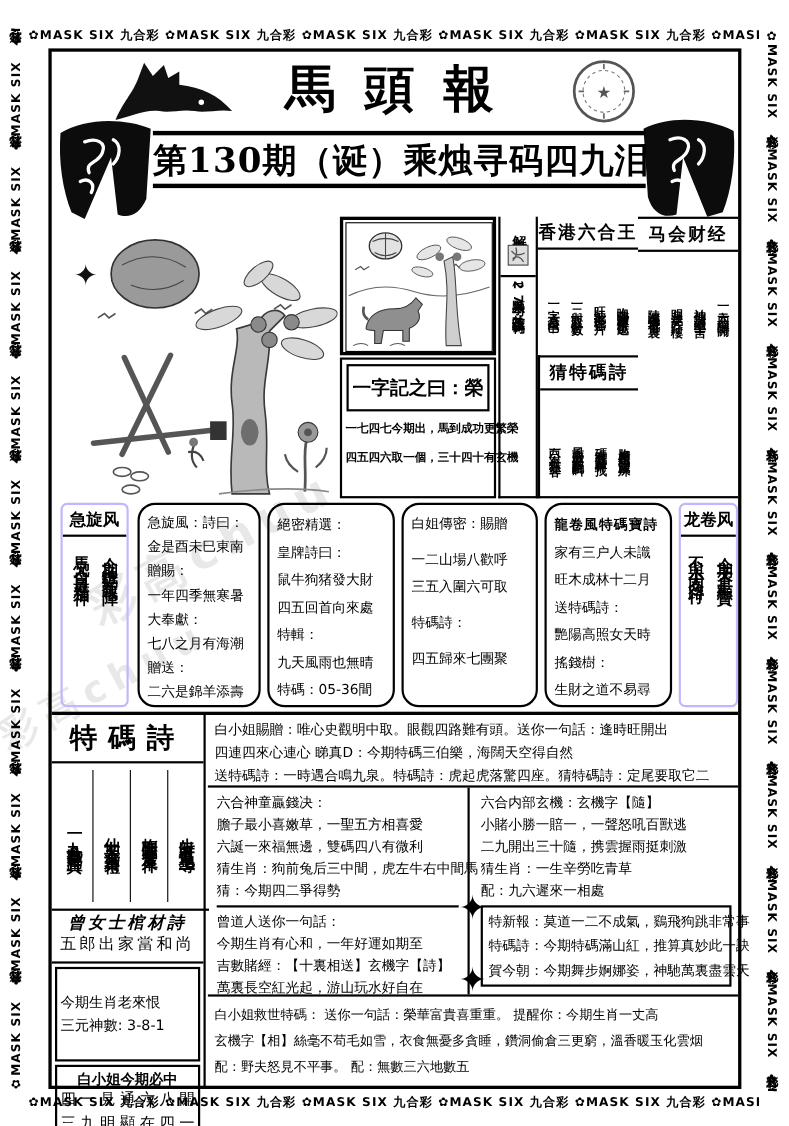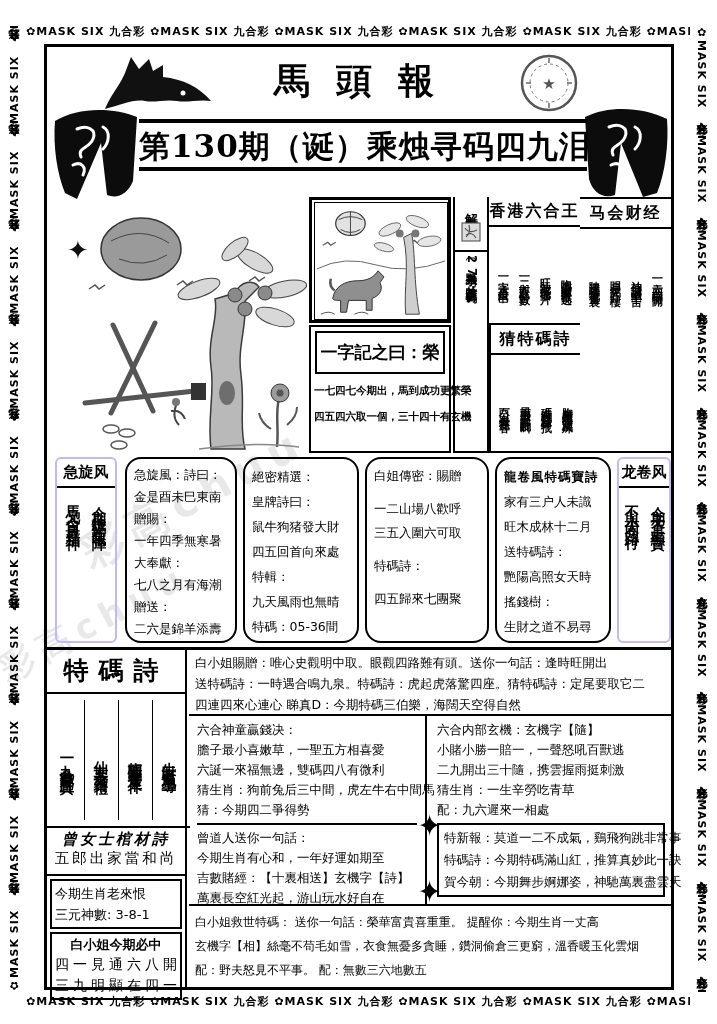--- a/index.html
+++ b/index.html
@@ -9,21 +9,21 @@
   
   .band{position:absolute;font-weight:bold;font-size:11px;letter-spacing:1px;white-space:nowrap;overflow:hidden;}
   .band.top{left:26px;top:24px;width:664px;height:16px;}
   .band.bottom{left:26px;top:994px;width:664px;height:16px;}
   .band.left{left:8px;top:26px;width:16px;height:966px;writing-mode:vertical-rl;transform:rotate(180deg);}
   .band.right{right:9px;top:26px;width:16px;height:966px;writing-mode:vertical-rl;}
   
   .frame{position:absolute;left:44px;top:44px;width:630px;height:946px;border:3px solid #000;box-sizing:border-box;}
   .abs{position:absolute;box-sizing:border-box;}
   
-  .masthead-title{left:170px;top:0px;width:300px;height:68px;text-align:center;font-weight:bold;font-size:36px;
+  .masthead-title{left:170px;top:0px;width:300px;height:68px;text-align:center;font-weight:bold;font-size:46px;
       letter-spacing:26px;line-height:66px;white-space:nowrap;}
   .headline{left:92px;top:72px;width:448px;height:52px;border-top:4px solid #000;border-bottom:4px solid #000;
       font-weight:bold;font-size:31px;line-height:46px;text-align:center;white-space:nowrap;letter-spacing:1px;}
   
   .art{left:2px;top:150px;width:258px;height:256px;}
   .picbox{left:262px;top:150px;width:142px;height:126px;border:3px solid #000;padding:2px;}
   .picbox svg{border:1px solid #000;width:100%;height:100%;}
   .oneword{left:262px;top:278px;width:142px;height:128px;border:2px solid #000;padding:3px;}
   .oneword .big{border:2px solid #000;margin:1px;padding:8px 2px;text-align:center;font-weight:bold;font-size:17px;}
   .oneword .ln{font-weight:bold;font-size:10.5px;line-height:20px;white-space:nowrap;text-align:center;margin-top:6px;}
@@ -58,21 +58,21 @@
       border-bottom:2px solid #000;}
   .lpoems{height:134px;border-bottom:2px solid #000;writing-mode:vertical-rl;padding:6px 4px;box-sizing:border-box;
       margin:0 auto;text-align:center;}
   .lpoems div{font-family:"DejaVu Serif","Liberation Serif",serif;font-weight:bold;font-size:14.5px;
       letter-spacing:3px;line-height:33px;border-left:1px solid #000;}
   .lpoems div:last-child{border-left:none;}
   .coffin{height:46px;border-bottom:2px solid #000;text-align:center;overflow:hidden;}
   .coffin .t{font-family:"DejaVu Serif","Liberation Serif",serif;font-style:italic;font-weight:bold;font-size:15px;
       letter-spacing:3px;margin-top:2px;white-space:nowrap;}
   .coffin .l{font-family:"DejaVu Serif","Liberation Serif",serif;font-size:14.5px;letter-spacing:3px;white-space:nowrap;}
-  .sxbox{border:2px solid #000;margin:3px;padding:2px 3px;font-size:13px;line-height:21px;white-space:nowrap;}
+  .sxbox{border:2px solid #000;margin:3px;padding:20px 3px;font-size:13px;line-height:21px;white-space:nowrap;}
   .bxjbox{border:2px solid #000;margin:0 3px;padding:2px 3px;text-align:center;}
   .bxjbox .t{font-weight:bold;font-size:13px;white-space:nowrap;}
   .bxjbox .l{font-family:"DejaVu Serif","Liberation Serif",serif;font-size:14px;letter-spacing:4px;line-height:21px;white-space:nowrap;}
   .rightarea{left:142px;top:0;width:482px;height:340px;}
   .tm-lines{height:66px;border-bottom:2px solid #000;padding:2px 6px;box-sizing:border-box;}
   .tm-lines div{font-size:12.5px;line-height:21px;white-space:nowrap;}
   .colwrap{height:188px;}
   .midcol{left:0;top:0;width:238px;height:188px;border-right:2px solid #000;padding:4px 8px;box-sizing:border-box;}
   .midcol .ln,.rightcol .ln{font-size:12.5px;line-height:20px;white-space:nowrap;}
   .midcol hr{border:none;border-top:2px solid #000;margin:3px 0;}
@@ -328,22 +328,22 @@
         <div class="bxjbox">
           <div class="t">白小姐今期必中</div>
           <div class="l">四一見通六八開</div>
           <div class="l">三九明顯在四一</div>
         </div>
       </div>
 
       <div class="abs rightarea">
         <div class="tm-lines">
           <div>白小姐賜贈：唯心史觀明中取。眼觀四路難有頭。送你一句話：逢時旺開出</div>
+          <div>四連四來心連心 睇真D：今期特碼三伯樂，海闊天空得自然</div>
           <div>送特碼詩：一時遇合鳴九泉。特碼詩：虎起虎落驚四座。猜特碼詩：定尾要取它二</div>
-          <div>四連四來心連心 睇真D：今期特碼三伯樂，海闊天空得自然</div>
         </div>
 
         <div class="colwrap abs" style="left:0;top:66px;width:482px;">
           <div class="abs midcol">
             <div class="ln">六合神童贏錢决：</div>
             <div class="ln">膽子最小喜嫩草，一聖五方相喜愛</div>
             <div class="ln">六誕一來福無邊，雙碼四八有微利</div>
             <div class="ln">猜生肖：狗前兔后三中間，虎左牛右中間馬</div>
             <div class="ln">猜：今期四二爭得勢</div>
             <hr>

